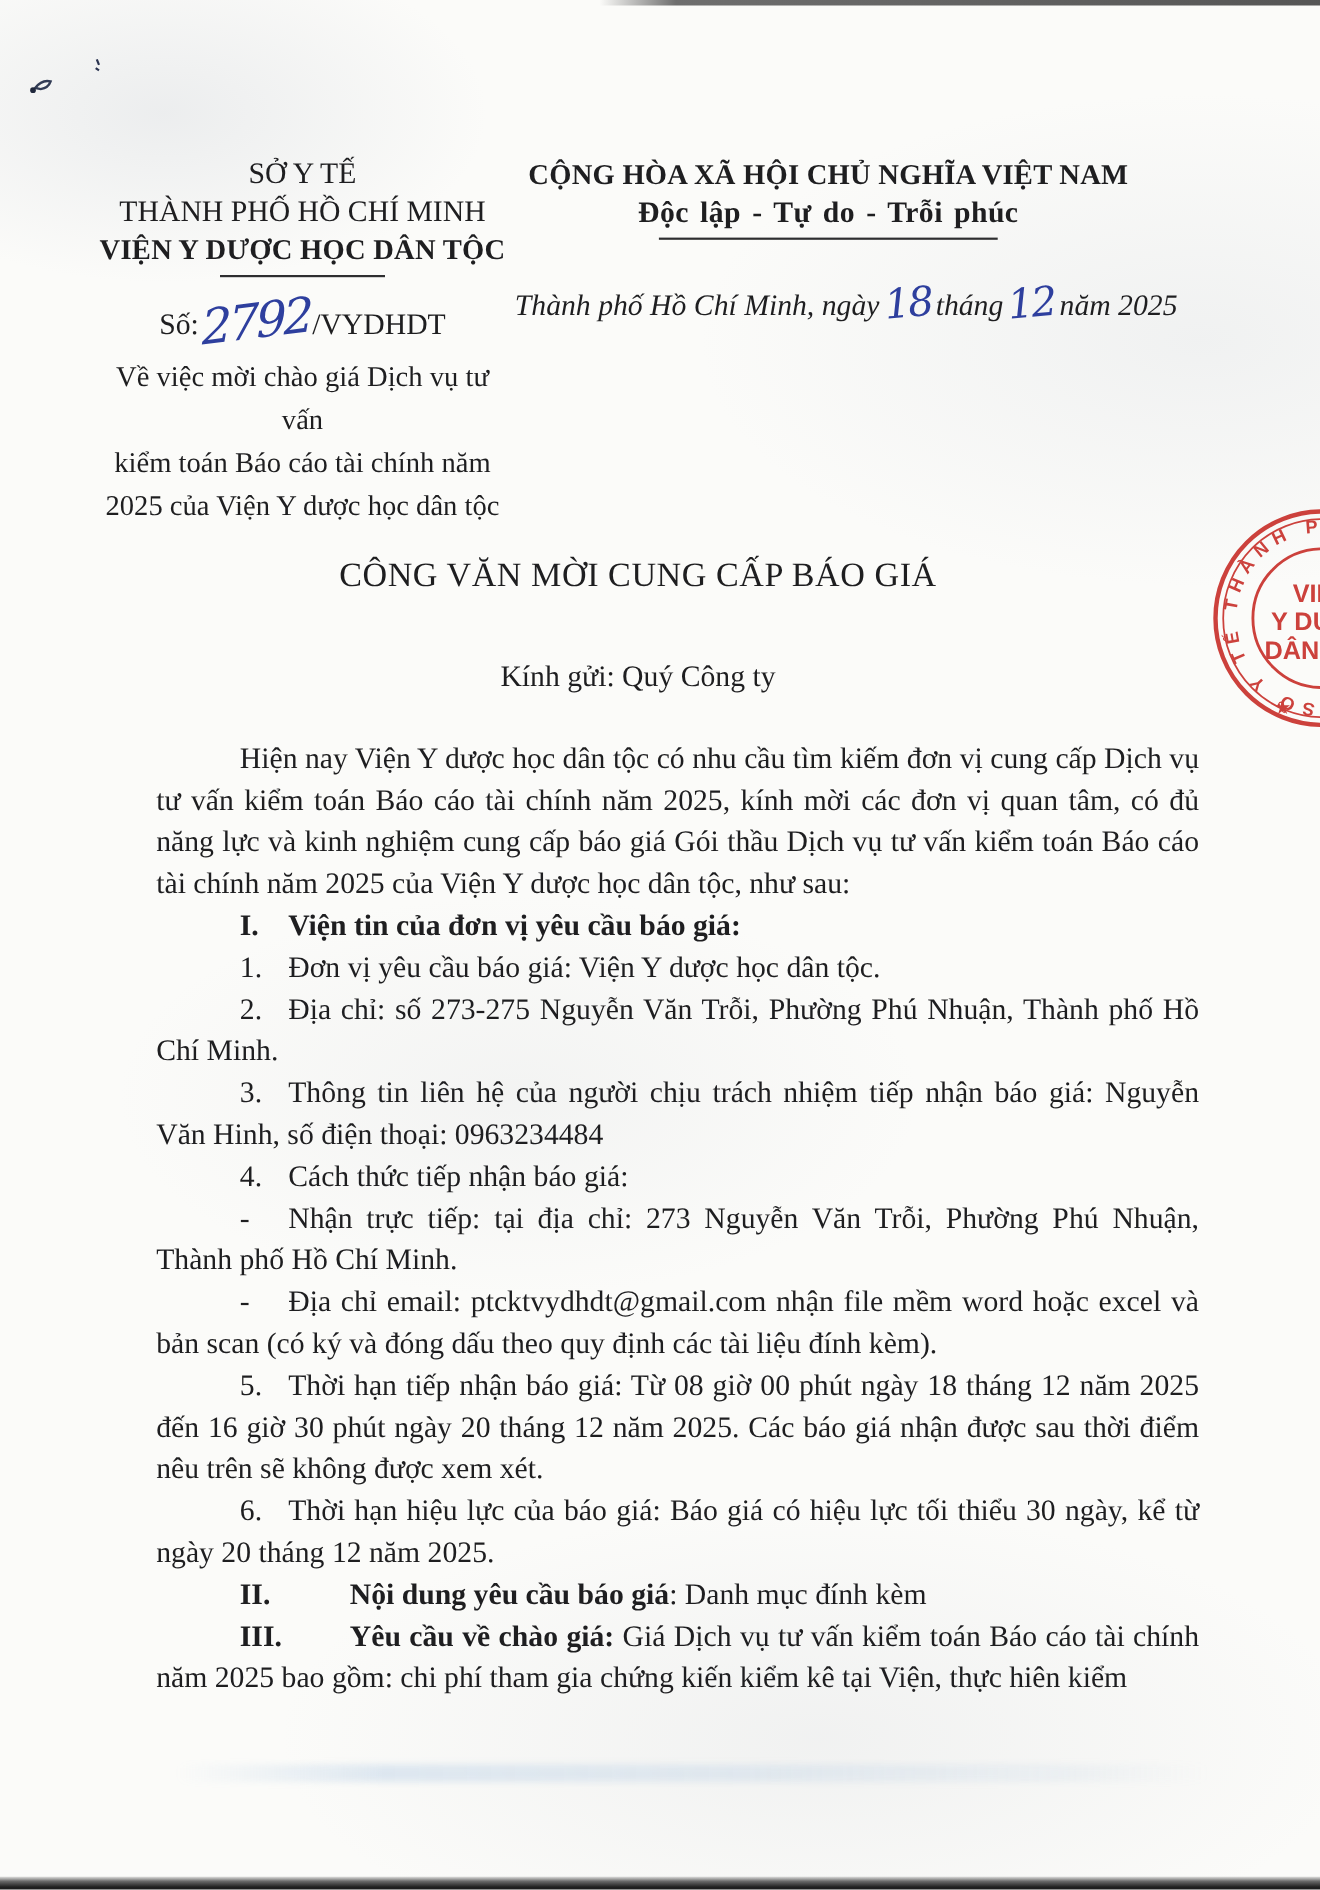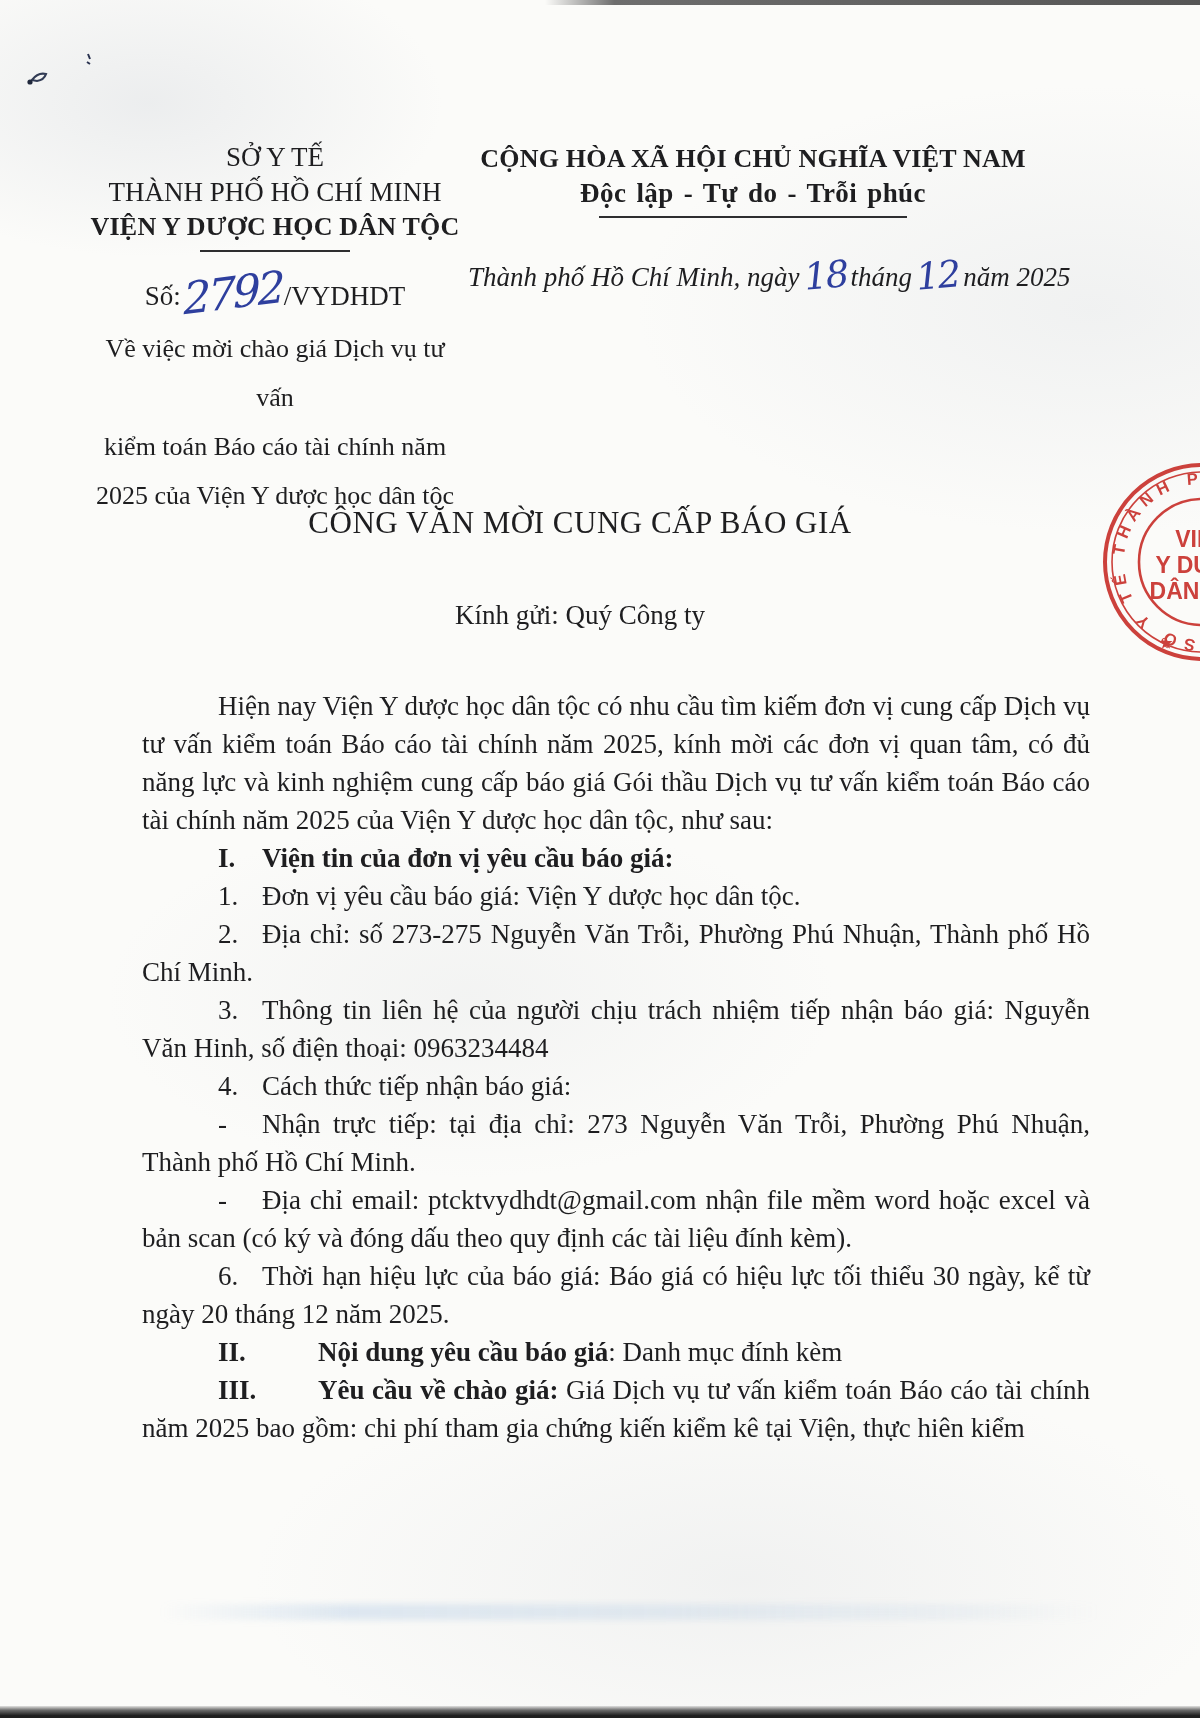--- a/index.html
+++ b/index.html
@@ -32,37 +32,37 @@
     font-style:italic;
     color:#2e3f9e;
     display:inline-block;
   }
   .hand-so{
     font-size:44px;
     letter-spacing:-3px;
     transform:rotate(-7deg) skewX(-6deg);
     position:relative;top:3px;margin:0 1px 0 2px;
   }
-  .subject{margin-top:4px;font-size:26px;line-height:49px;}
+  .subject{margin-top:4px;font-size:26px;line-height:39px;}
   .hdr-right{left:468px;top:142px;width:570px;text-align:center;}
   .hdr-right .country{font-size:26px;line-height:34px;font-weight:bold;letter-spacing:.2px;}
   .hdr-right .motto{font-size:27px;line-height:34px;font-weight:bold;letter-spacing:.4px;word-spacing:3px;}
   .date-line{margin-top:34px;font-style:italic;font-size:27px;white-space:nowrap;}
   .hand-date{
     font-size:37px;
     letter-spacing:-2px;
     transform:rotate(-5deg);
     position:relative;top:2px;margin:0 4px;
   }
   
   .doc-title{left:140px;top:505px;width:880px;text-align:center;
     font-size:31px;font-weight:normal;letter-spacing:.5px;}
   .salutation{left:140px;top:600px;width:880px;text-align:center;font-size:27px;}
   
-  .body-text{left:142px;top:670px;width:948px;margin-top:17px;}
+  .body-text{left:142px;top:670px;width:948px;}
   .body-text p{
     margin:0;font-size:27px;line-height:38px;
     text-align:justify;text-indent:76px;
   }
   .body-text .marker{display:inline-block;text-indent:0;}
   
   .stamp{left:1086px;top:452px;opacity:.93;}
   .stamp text{fill:#c9342e;font-family:"Liberation Sans", sans-serif;font-weight:bold;}
   
   .edge-top{top:0;left:545px;right:0;height:5px;
@@ -116,20 +116,21 @@
 
   <div class="abs body-text">
       <p><span>Hiện nay Viện Y dược học dân tộc có nhu cầu tìm kiếm đơn vị cung cấp Dịch vụ tư vấn kiểm toán Báo cáo tài chính năm 2025, kính mời các đơn vị quan tâm, có đủ năng lực và kinh nghiệm cung cấp báo giá Gói thầu Dịch vụ tư vấn kiểm toán Báo cáo tài chính năm 2025 của Viện Y dược học dân tộc, như sau:</span></p>
       <p><span class="marker" style="font-weight: bold; width: 44px;">I.</span><span style="font-weight: bold;">Viện tin của đơn vị yêu cầu báo giá:</span></p>
       <p><span class="marker" style="width: 44px;">1.</span><span>Đơn vị yêu cầu báo giá: Viện Y dược học dân tộc.</span></p>
       <p><span class="marker" style="width: 44px;">2.</span><span>Địa chỉ: số 273-275 Nguyễn Văn Trỗi, Phường Phú Nhuận, Thành phố Hồ Chí Minh.</span></p>
       <p><span class="marker" style="width: 44px;">3.</span><span>Thông tin liên hệ của người chịu trách nhiệm tiếp nhận báo giá: Nguyễn Văn Hinh, số điện thoại: 0963234484</span></p>
       <p><span class="marker" style="width: 44px;">4.</span><span>Cách thức tiếp nhận báo giá:</span></p>
       <p><span class="marker" style="width: 44px;">-</span><span>Nhận trực tiếp: tại địa chỉ: 273 Nguyễn Văn Trỗi, Phường Phú Nhuận, Thành phố Hồ Chí Minh.</span></p>
       <p><span class="marker" style="width: 44px;">-</span><span>Địa chỉ email: ptcktvydhdt@gmail.com nhận file mềm word hoặc excel và bản scan (có ký và đóng dấu theo quy định các tài liệu đính kèm).</span></p>
+      <p><span class="marker" style="width: 44px;">5.</span><span>Thời hạn tiếp nhận báo giá: Từ 08 giờ 00 phút ngày 18 tháng 12 năm 2025 đến 16 giờ 30 phút ngày 20 tháng 12 năm 2025. Các báo giá nhận được sau thời điểm nêu trên sẽ không được xem xét.</span></p>
       <p><span class="marker" style="width: 44px;">6.</span><span>Thời hạn hiệu lực của báo giá: Báo giá có hiệu lực tối thiểu 30 ngày, kể từ ngày 20 tháng 12 năm 2025.</span></p>
       <p><span class="marker" style="font-weight: bold; width: 100px;">II.</span><span style="font-weight: bold;">Nội dung yêu cầu báo giá</span><span>: Danh mục đính kèm</span></p>
       <p><span class="marker" style="font-weight: bold; width: 100px;">III.</span><span style="font-weight: bold;">Yêu cầu về chào giá: </span><span>Giá Dịch vụ tư vấn kiểm toán Báo cáo tài chính năm 2025 bao gồm: chi phí tham gia chứng kiến kiểm kê tại Viện, thực hiên kiểm</span></p>
     </div>
 
   <svg class="abs stamp" width="114" height="222" viewBox="0 0 114 222">
     <g stroke="#c9342e" fill="none">
       <circle cx="116" cy="110" r="97" stroke-width="4"></circle>
       <circle cx="116" cy="110" r="90" stroke-width="1.6"></circle>
       <circle cx="116" cy="110" r="63" stroke-width="2.6"></circle>

